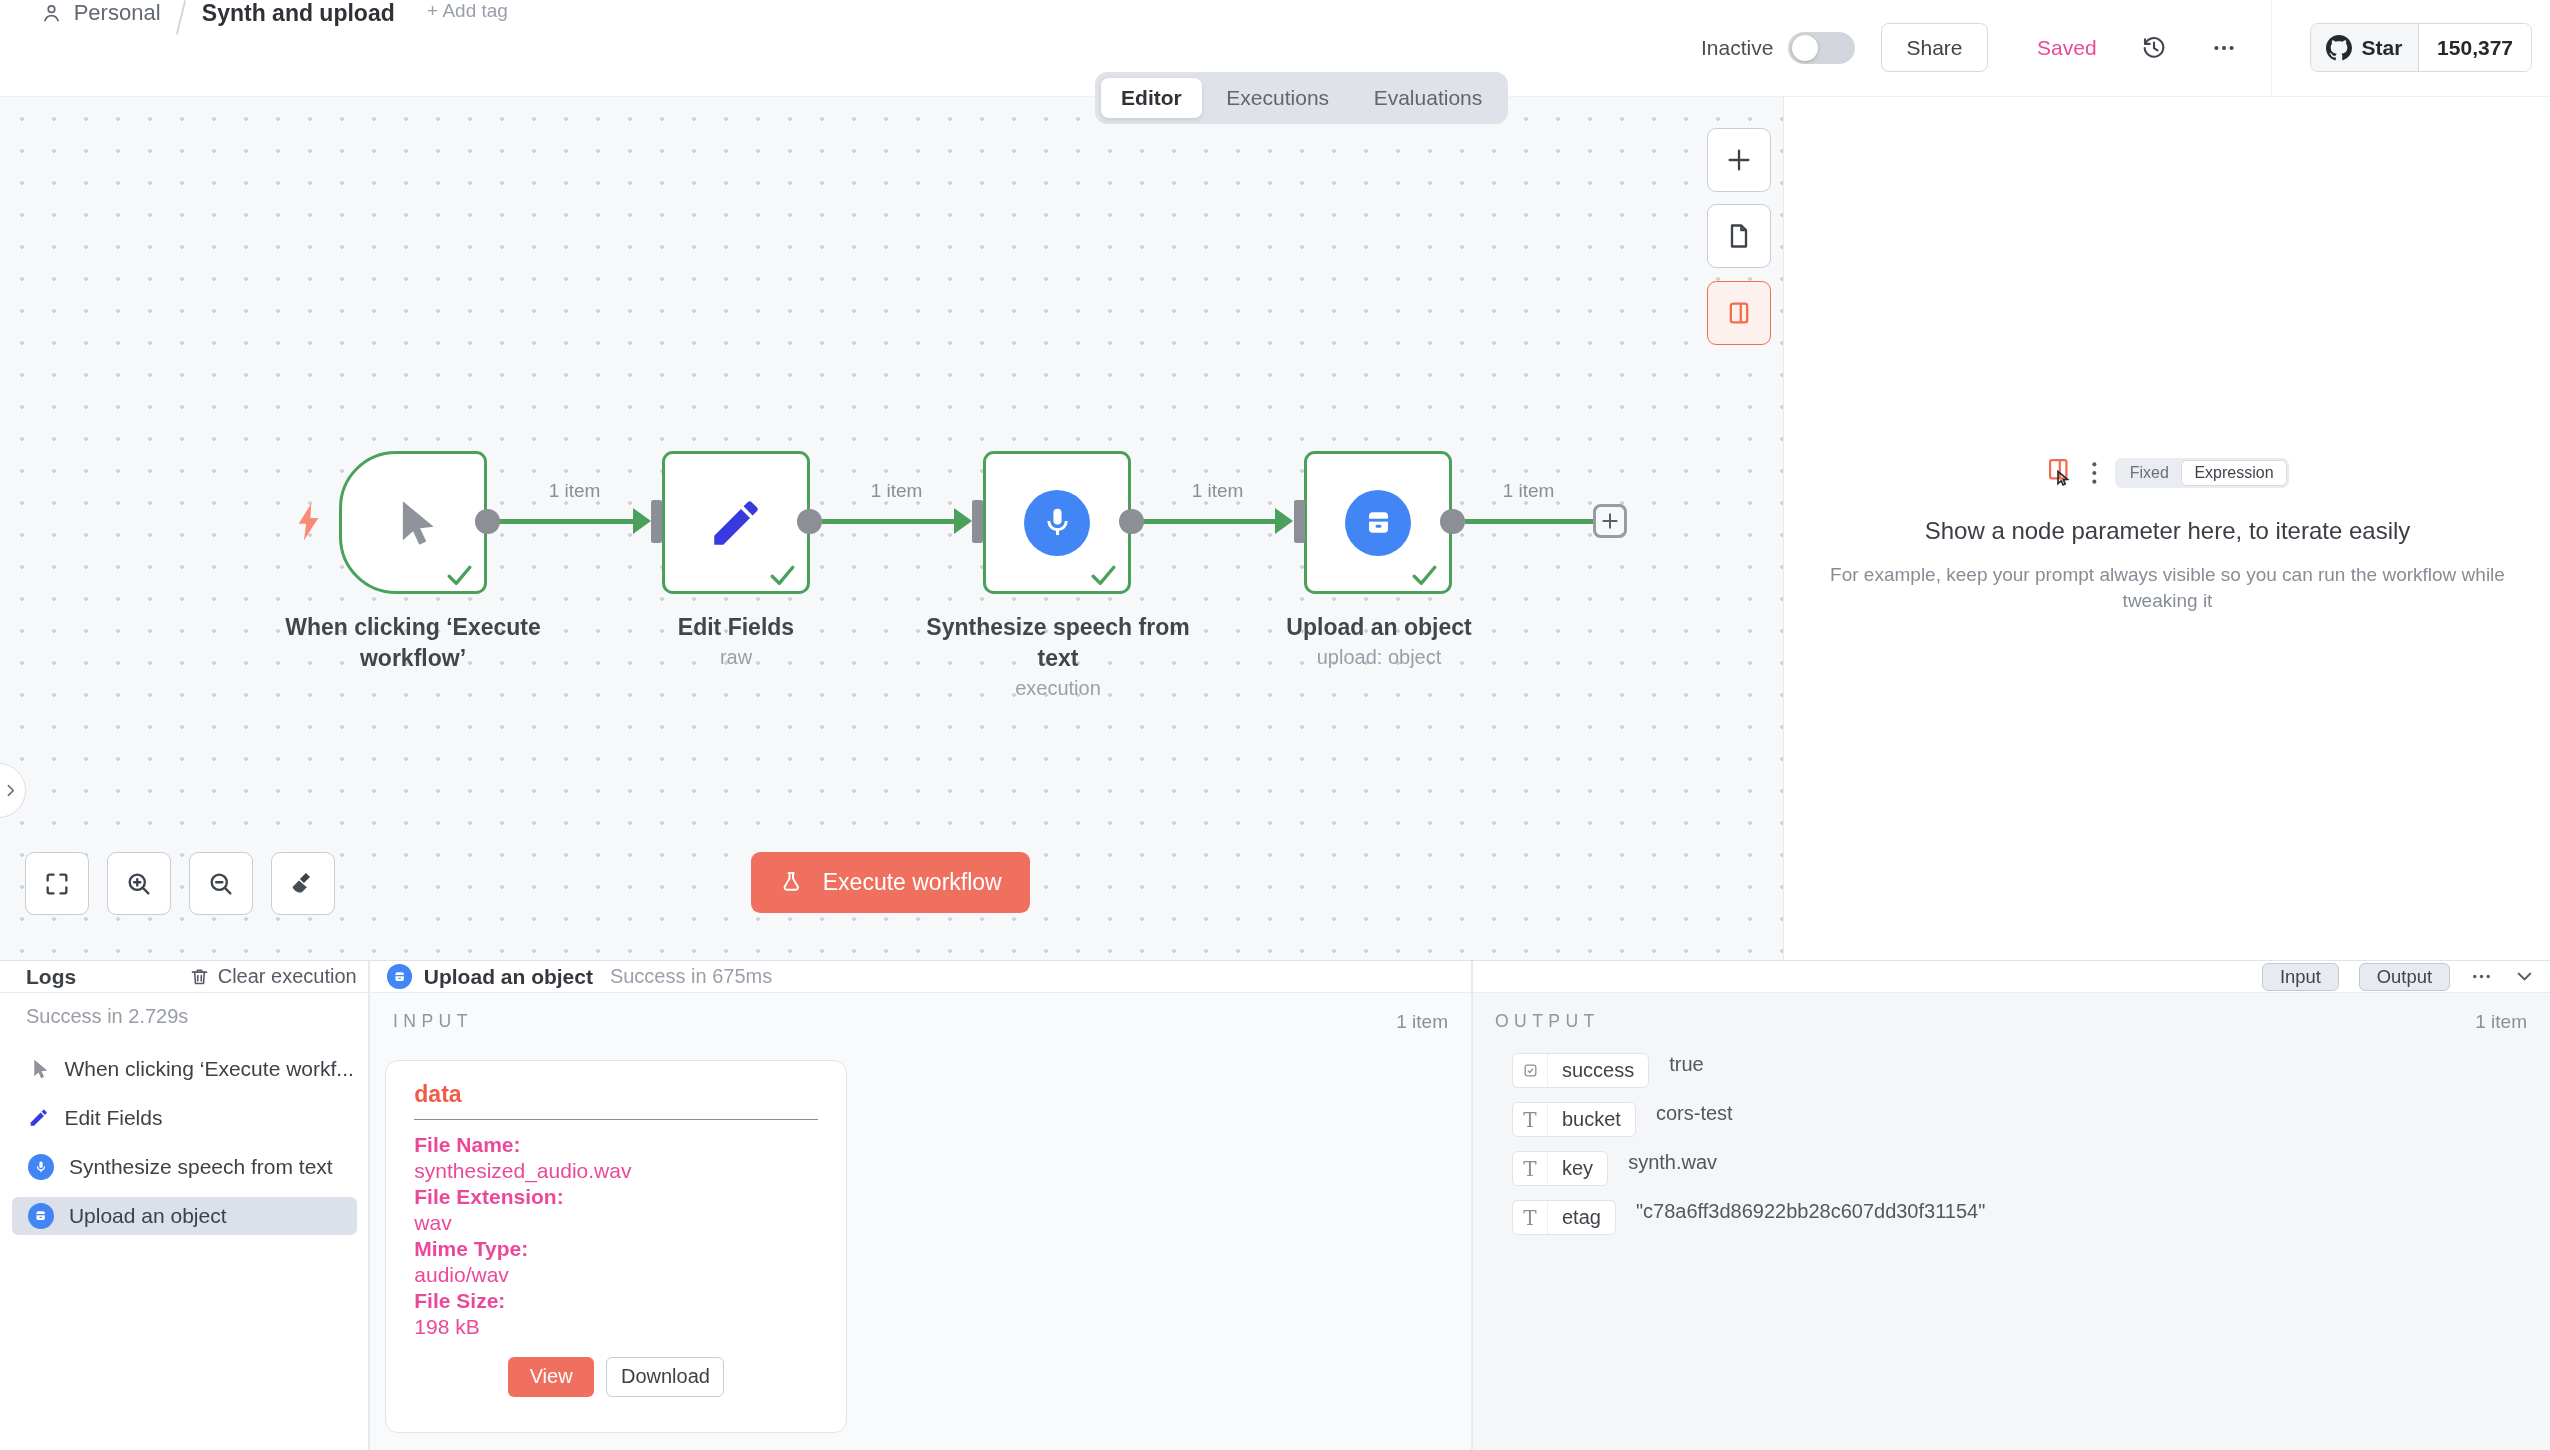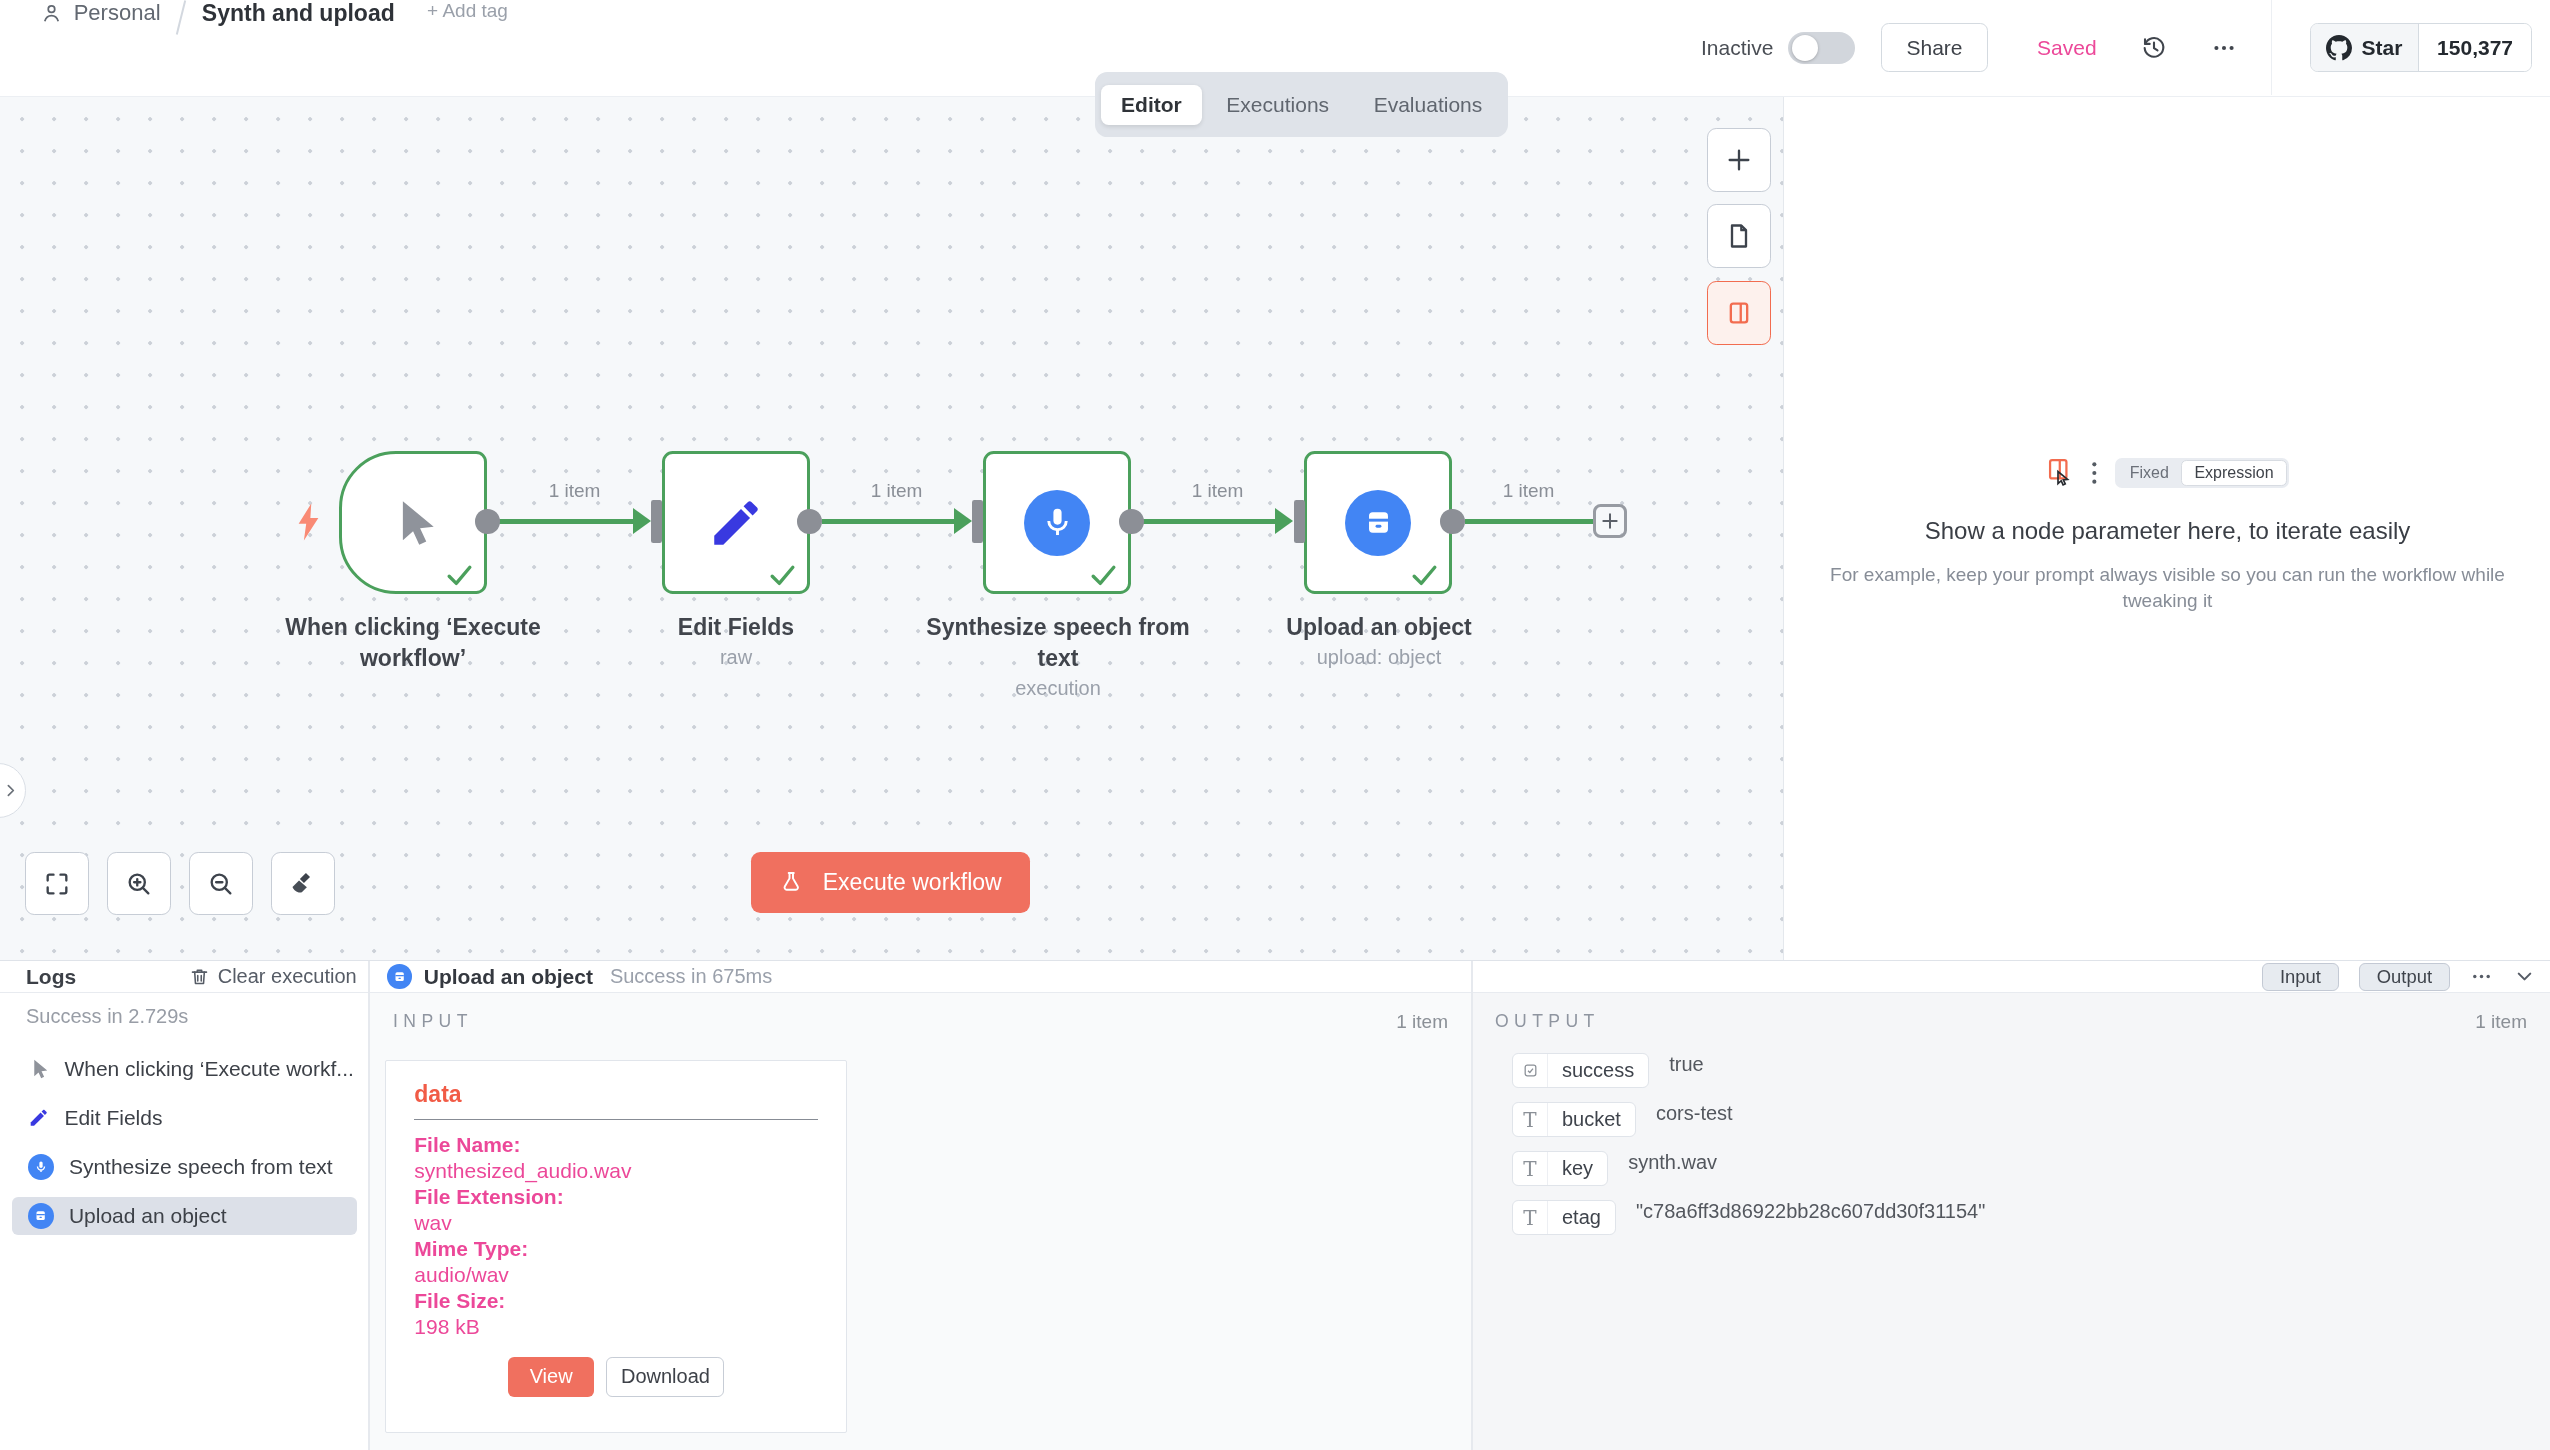--- a/index.html
+++ b/index.html
@@ -20,21 +20,21 @@
   .toggle .knob { position:absolute; left:3.8px; top:3.1px; width:26px; height:26px; border-radius:50%; background:#fff; box-shadow:0 0.8px 3.1px rgba(0,0,0,.25); }
   .share-btn { margin-left:26px; height:49px; padding:0 24.5px; border:1.5px solid #d4dae0; border-radius:7.7px; display:flex; align-items:center; font-size:21px; color:#3f434a; font-weight:500; background:#fff; }
   .saved-lbl { margin-left:49px; font-size:21px; color:#ec4899; }
   .tb-ico { margin-left:43px; color:#40454d; }
   .tb-sep { margin-left:34px; width:1.5px; height:95px; background:#eceff3; }
   .gh-star { margin-left:38px; display:flex; height:49px; border:1.5px solid #d5dbe1; border-radius:7.7px; overflow:hidden; }
   .gh-left { display:flex; align-items:center; gap:9.2px; padding:0 15.3px; background:#f4f6f8; font-size:21px; font-weight:600; color:#24292f; }
   .gh-right { display:flex; align-items:center; padding:0 18.4px; background:#fff; font-size:21px; font-weight:600; color:#24292f; border-left:1.5px solid #d5dbe1; }
 
   
-  .tabs { position:absolute; left:1095px; top:72px; height:65px; background:#dfe3e9; border-radius:12.3px; display:flex; align-items:center; padding:0 6.1px; gap:4.6px; z-index:40; }
+  .tabs { position:absolute; left:1095px; top:72px; height:52px; background:#dfe3e9; border-radius:12.3px; display:flex; align-items:center; padding:0 6.1px; gap:4.6px; z-index:40; }
   .tab { height:40px; display:flex; align-items:center; padding:0 20px; font-size:21px; color:#60666f; font-weight:500; border-radius:7.7px; }
   .tab.active { background:#fff; color:#2f3338; font-weight:600; box-shadow:0 1.5px 4.6px rgba(0,0,0,.10); }
 
   
   .canvas { position:absolute; left:0; top:97px; width:1783px; height:863px; overflow:hidden;
     background:#f6f8fa;
     background-image:radial-gradient(circle, #ccd1d8 2px, transparent 2px);
     background-size:32px 32px; background-position:6.1px 6.1px; }
   .node { position:absolute; top:354px; width:148px; height:143px; background:#fff; border:3.1px solid #4ba05c; border-radius:10.7px; display:flex; align-items:center; justify-content:center; }
   .node.trigger { border-radius:57px 10.7px 10.7px 57px; }
@@ -78,21 +78,21 @@
   .io-btn { height:28px; padding:0 17px; display:flex; align-items:center; background:#e7ebf0; border:1.5px solid #c3c9d4; border-radius:6.1px; font-size:18.4px; color:#3f444c; font-weight:500; }
   .log-summary { position:absolute; left:26px; top:44px; font-size:20px; color:#989da6; }
   .log-row { position:absolute; left:12.3px; width:345px; height:38px; border-radius:6.1px; display:flex; align-items:center; gap:15.3px; padding-left:15.3px; font-size:21px; color:#3d4148; white-space:nowrap; overflow:hidden; }
   .log-row.sel { background:#dce0e8; }
   .mini-circle { width:26px; height:26px; border-radius:50%; background:#4285f4; display:flex; align-items:center; justify-content:center; flex:none; }
 
   .inp-panel { position:absolute; left:370px; top:32px; width:1101px; height:459px; background:#f9fafb; }
   .out-panel { position:absolute; left:1472px; top:32px; width:1078px; height:459px; background:#f5f6f8; }
   .sec-label { position:absolute; left:23px; top:18.4px; font-size:17.6px; letter-spacing:5.4px; color:#8f95a0; font-weight:500; }
   .sec-count { position:absolute; right:23px; top:18.4px; font-size:19px; color:#8b9097; }
-  .data-card { position:absolute; left:15.3px; top:67px; width:462px; height:373px; background:#fff; border:1.5px solid #e1e5eb; border-radius:2px; padding:20px 28px; }
+  .data-card { position:absolute; left:15.3px; top:67px; width:462px; height:373px; background:#fff; border:1.5px solid #e1e5eb; border-radius:13px; padding:20px 28px; }
   .data-card h3 { font-size:23px; font-weight:600; color:#f15b46; }
   .data-card hr { border:none; border-top:1.5px solid #878c95; margin:10.7px 0 12.3px; }
   .fline { font-size:21px; line-height:26px; color:#ec4899; }
   .card-btns { display:flex; justify-content:center; gap:12.3px; margin-top:17px; }
   .view-btn { width:86px; height:40px; background:#f0705f; border-radius:6.1px; color:#fff; font-size:20px; display:flex; align-items:center; justify-content:center; }
   .dl-btn { width:118px; height:40px; background:#fff; border:1.5px solid #c7cdd6; border-radius:6.1px; color:#3d4148; font-size:20px; display:flex; align-items:center; justify-content:center; }
   .schema-rows { position:absolute; left:40px; top:60px; display:flex; flex-direction:column; gap:14px; }
   .schema-row { display:flex; gap:20px; height:35px; }
   .chip { display:flex; align-items:stretch; height:35px; background:#fff; border:1.5px solid #e0e4ea; border-radius:6.1px; overflow:hidden; }
   .chip .ic { width:35px; display:flex; align-items:center; justify-content:center; color:#8b9097; border-right:1.5px solid #edeff3; font-family:"DejaVu Serif", serif; font-size:20px; }

